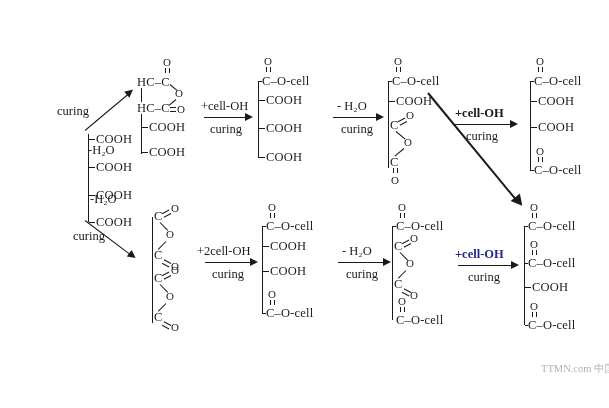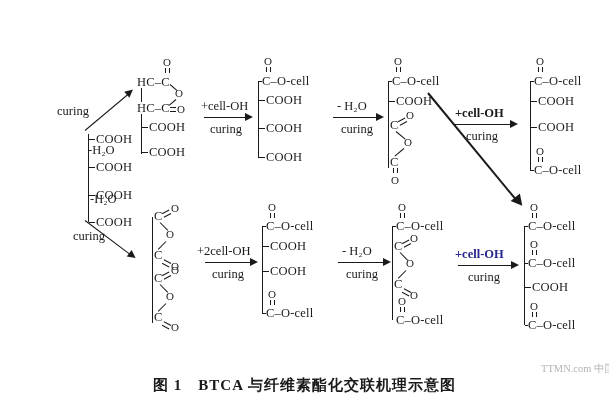--- a/index.html
+++ b/index.html
@@ -231,16 +231,15 @@
     <span class="at" style="left:528px;top:257px">C–O-cell</span>
     <div class="tk" style="left:525px;top:263px;width:3px"></div>
     <div class="tk" style="left:525px;top:287px;width:6px"></div>
     <span class="at" style="left:532px;top:281px">COOH</span>
     <span class="sm" style="left:530px;top:301px">O</span>
     <div class="dbv" style="left:532px;top:312px"></div>
     <span class="at" style="left:528px;top:319px">C–O-cell</span>
     <div class="tk" style="left:525px;top:325px;width:3px"></div>
   </div>
 
-  <div class="caption">图 1　BTCA 与纤维素酯化交联机理示意图</div>
   <div class="wm">TTMN.com 中国纺织网</div>
 
 </div>
 
 </body></html>

